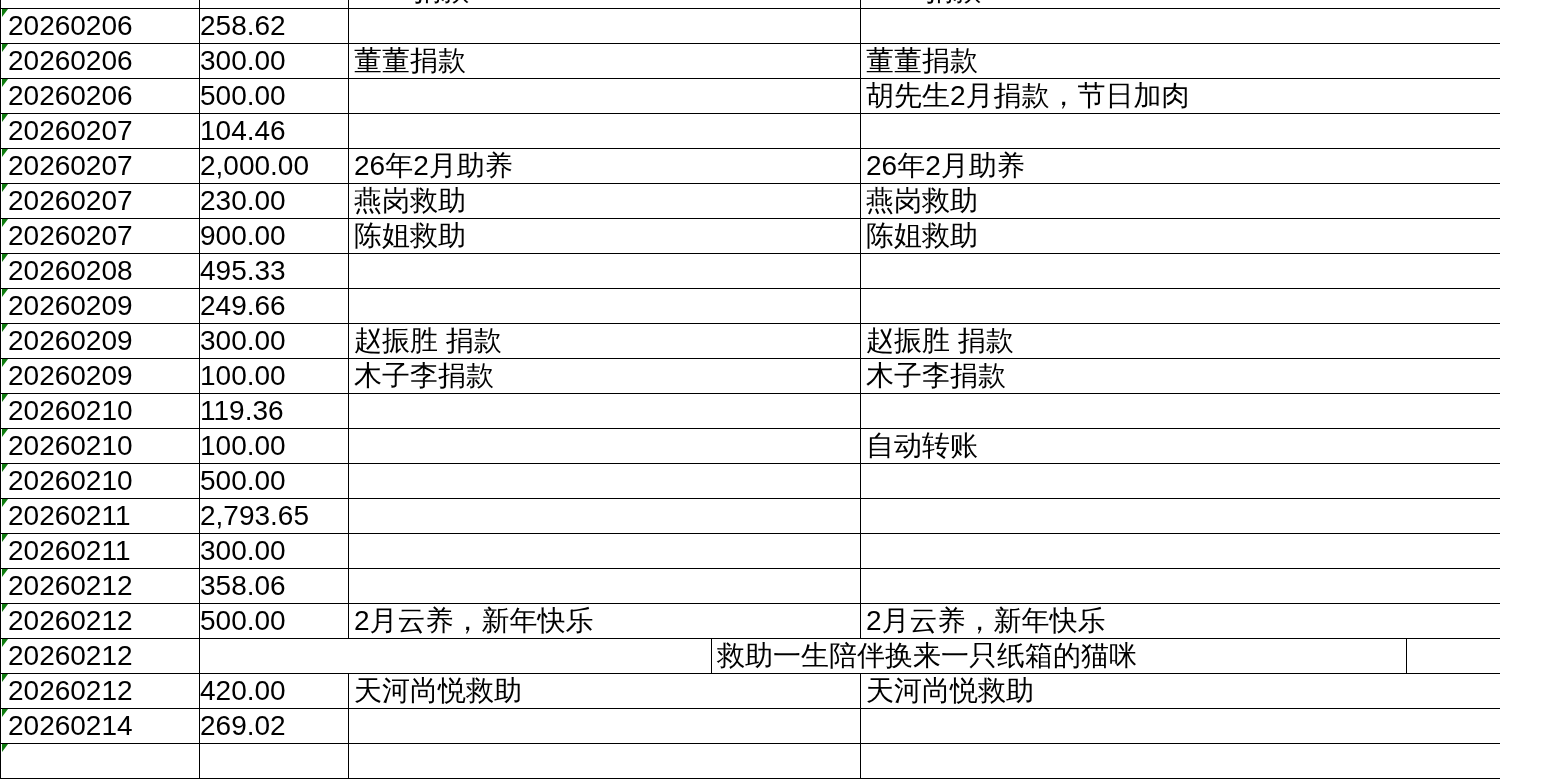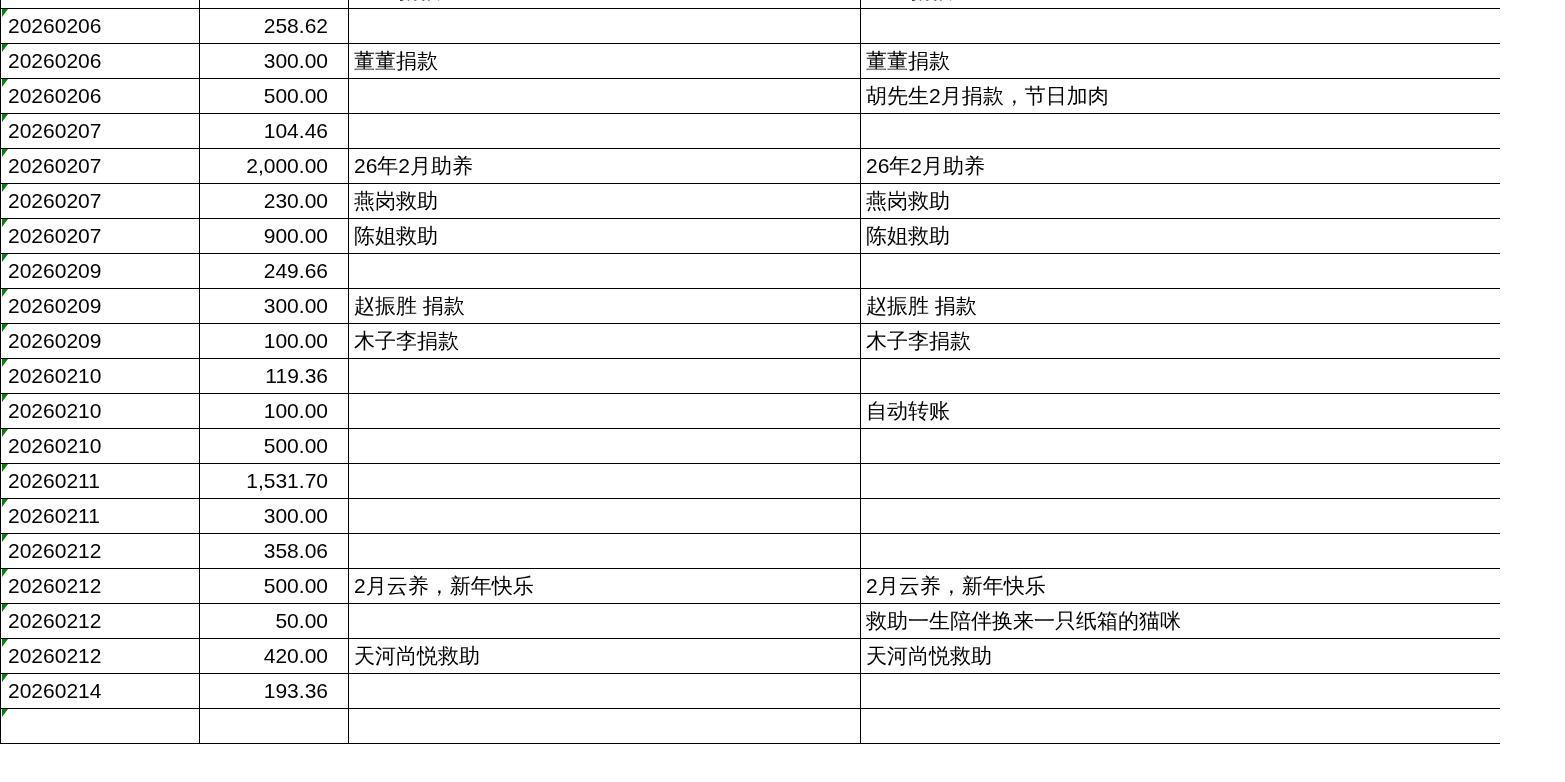--- a/index.html
+++ b/index.html
@@ -2,21 +2,21 @@
 <html><head>
 <meta charset="utf-8">
 <style>
   html,body{margin:0;padding:0;background:#fff;}
   .stage{
     position:relative;
     width:1500px;height:782px;
     overflow:hidden;
     background:var(--bg,#ffffff);
     font-family:"Liberation Sans","DejaVu Sans",sans-serif;
-    font-size:21px;
+    font-size:28px;
     color:var(--text,#000000);
   }
   .table{
     position:absolute;left:0;top:0;
     border-left:1px solid var(--grid,#000000);
   }
   .row{
     display:flex;
     height:35px;
     box-sizing:border-box;
@@ -25,21 +25,21 @@
   }
   .row.partial-top{margin-top:-26px;}
   .cell{
     box-sizing:border-box;
     border-right:1px solid var(--grid,#000000);
     display:flex;align-items:center;
     position:relative;
     overflow:hidden;white-space:nowrap;
   }
   .cell.date{width:199px;padding-left:7px;}
-  .cell.amount{width:149px;justify-content:flex-end;padding-right:20px;}
+  .cell.amount{width:149px;justify-content:flex-start;padding-right:20px;}
   .cell.note1{width:512px;padding-left:5px;}
   .cell.note2{width:695px;padding-left:5px;}
   .tri{
     position:absolute;left:1px;top:0;
     width:0;height:0;
     border-top:8px solid var(--tri,#0f7c0f);
     border-right:6px solid transparent;
   }
 </style>
 </head>
@@ -163,20 +163,35 @@
     <div class="cell note1">
       <span class="txt">陈姐救助</span>
     </div>
     <div class="cell note2">
       <span class="txt">陈姐救助</span>
     </div>
   </div>
       <div class="row">
     <div class="cell date">
       <span class="tri"></span>
+      <span class="txt">20260208</span>
+    </div>
+    <div class="cell amount">
+      <span class="txt">495.33</span>
+    </div>
+    <div class="cell note1">
+      <span class="txt"></span>
+    </div>
+    <div class="cell note2">
+      <span class="txt"></span>
+    </div>
+  </div>
+      <div class="row">
+    <div class="cell date">
+      <span class="tri"></span>
       <span class="txt">20260209</span>
     </div>
     <div class="cell amount">
       <span class="txt">249.66</span>
     </div>
     <div class="cell note1">
       <span class="txt"></span>
     </div>
     <div class="cell note2">
       <span class="txt"></span>
@@ -253,21 +268,21 @@
     <div class="cell note1">
       <span class="txt"></span>
     </div>
   </div>
       <div class="row">
     <div class="cell date">
       <span class="tri"></span>
       <span class="txt">20260211</span>
     </div>
     <div class="cell amount">
-      <span class="txt">1,531.70</span>
+      <span class="txt">2,793.65</span>
     </div>
     <div class="cell note1">
       <span class="txt"></span>
     </div>
     <div class="cell note2">
       <span class="txt"></span>
     </div>
   </div>
       <div class="row">
     <div class="cell date">
@@ -309,23 +324,20 @@
     </div>
     <div class="cell note2">
       <span class="txt">2月云养，新年快乐</span>
     </div>
   </div>
       <div class="row">
     <div class="cell date">
       <span class="tri"></span>
       <span class="txt">20260212</span>
     </div>
-    <div class="cell amount">
-      <span class="txt">50.00</span>
-    </div>
     <div class="cell note1">
       <span class="txt"></span>
     </div>
     <div class="cell note2">
       <span class="txt">救助一生陪伴换来一只纸箱的猫咪</span>
     </div>
   </div>
       <div class="row">
     <div class="cell date">
       <span class="tri"></span>
@@ -340,21 +352,21 @@
     <div class="cell note2">
       <span class="txt">天河尚悦救助</span>
     </div>
   </div>
       <div class="row">
     <div class="cell date">
       <span class="tri"></span>
       <span class="txt">20260214</span>
     </div>
     <div class="cell amount">
-      <span class="txt">193.36</span>
+      <span class="txt">269.02</span>
     </div>
     <div class="cell note1">
       <span class="txt"></span>
     </div>
     <div class="cell note2">
       <span class="txt"></span>
     </div>
   </div>
       <div class="row partial-bottom">
     <div class="cell date">

